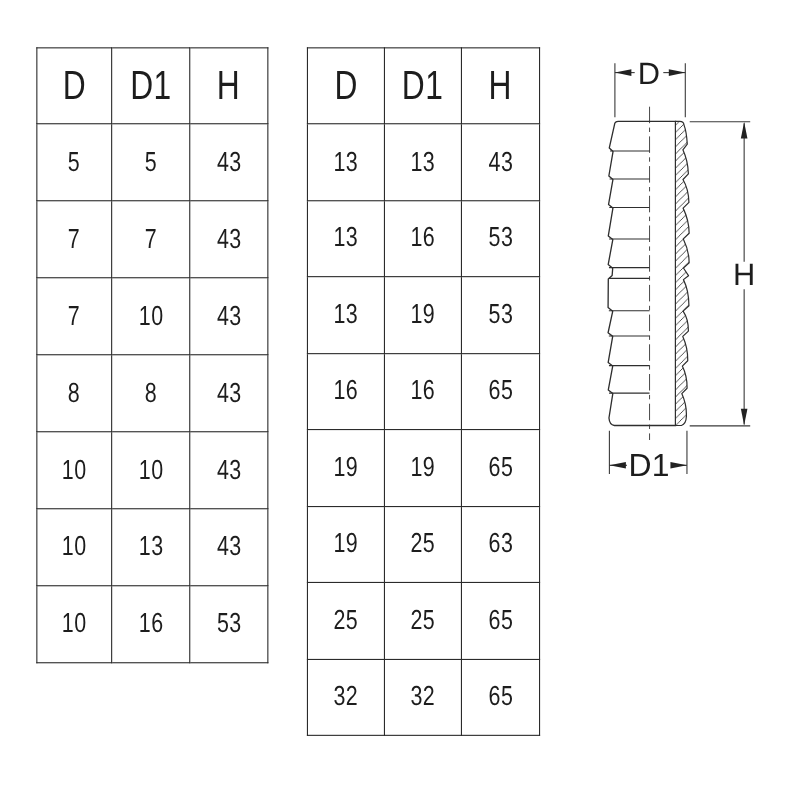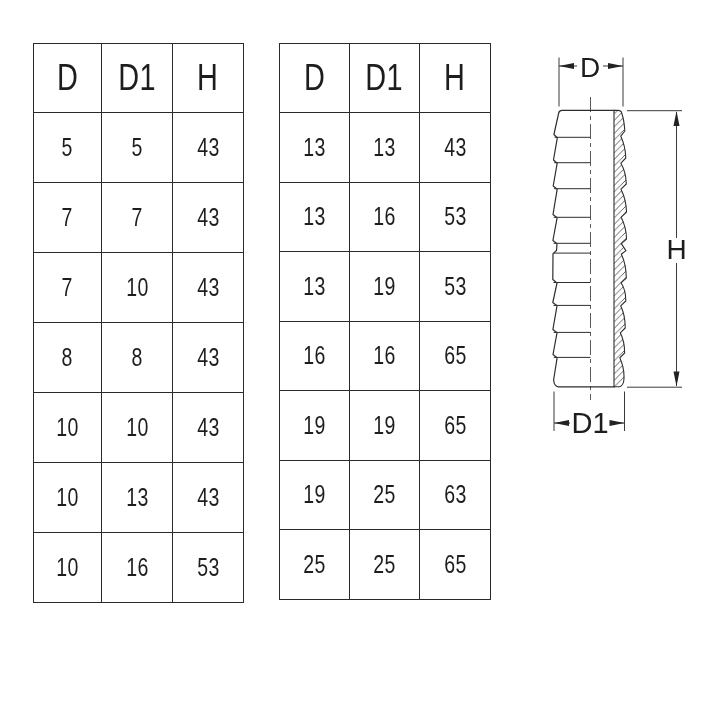--- a/index.html
+++ b/index.html
@@ -120,20 +120,25 @@
     <tr class="row" style="height:69.5px">
       <td><span class="ct">19</span></td>
       <td><span class="ct">25</span></td>
       <td><span class="ct">63</span></td>
     </tr>
     <tr class="row" style="height:69.5px">
       <td><span class="ct">25</span></td>
       <td><span class="ct">25</span></td>
       <td><span class="ct">65</span></td>
     </tr>
+    <tr class="row" style="height:69.5px">
+      <td><span class="ct">32</span></td>
+      <td><span class="ct">32</span></td>
+      <td><span class="ct">65</span></td>
+    </tr>
   </tbody>
     </table>
 
   <svg class="drawing" width="720" height="720" viewBox="0 0 720 720">
     <defs>
       <pattern id="hatch" width="6.5" height="6.5" patternUnits="userSpaceOnUse">
         <line x1="0" y1="6.5" x2="6.5" y2="0" stroke="#3c3c3c" stroke-width="0.8"></line>
       </pattern>
     </defs>
 

